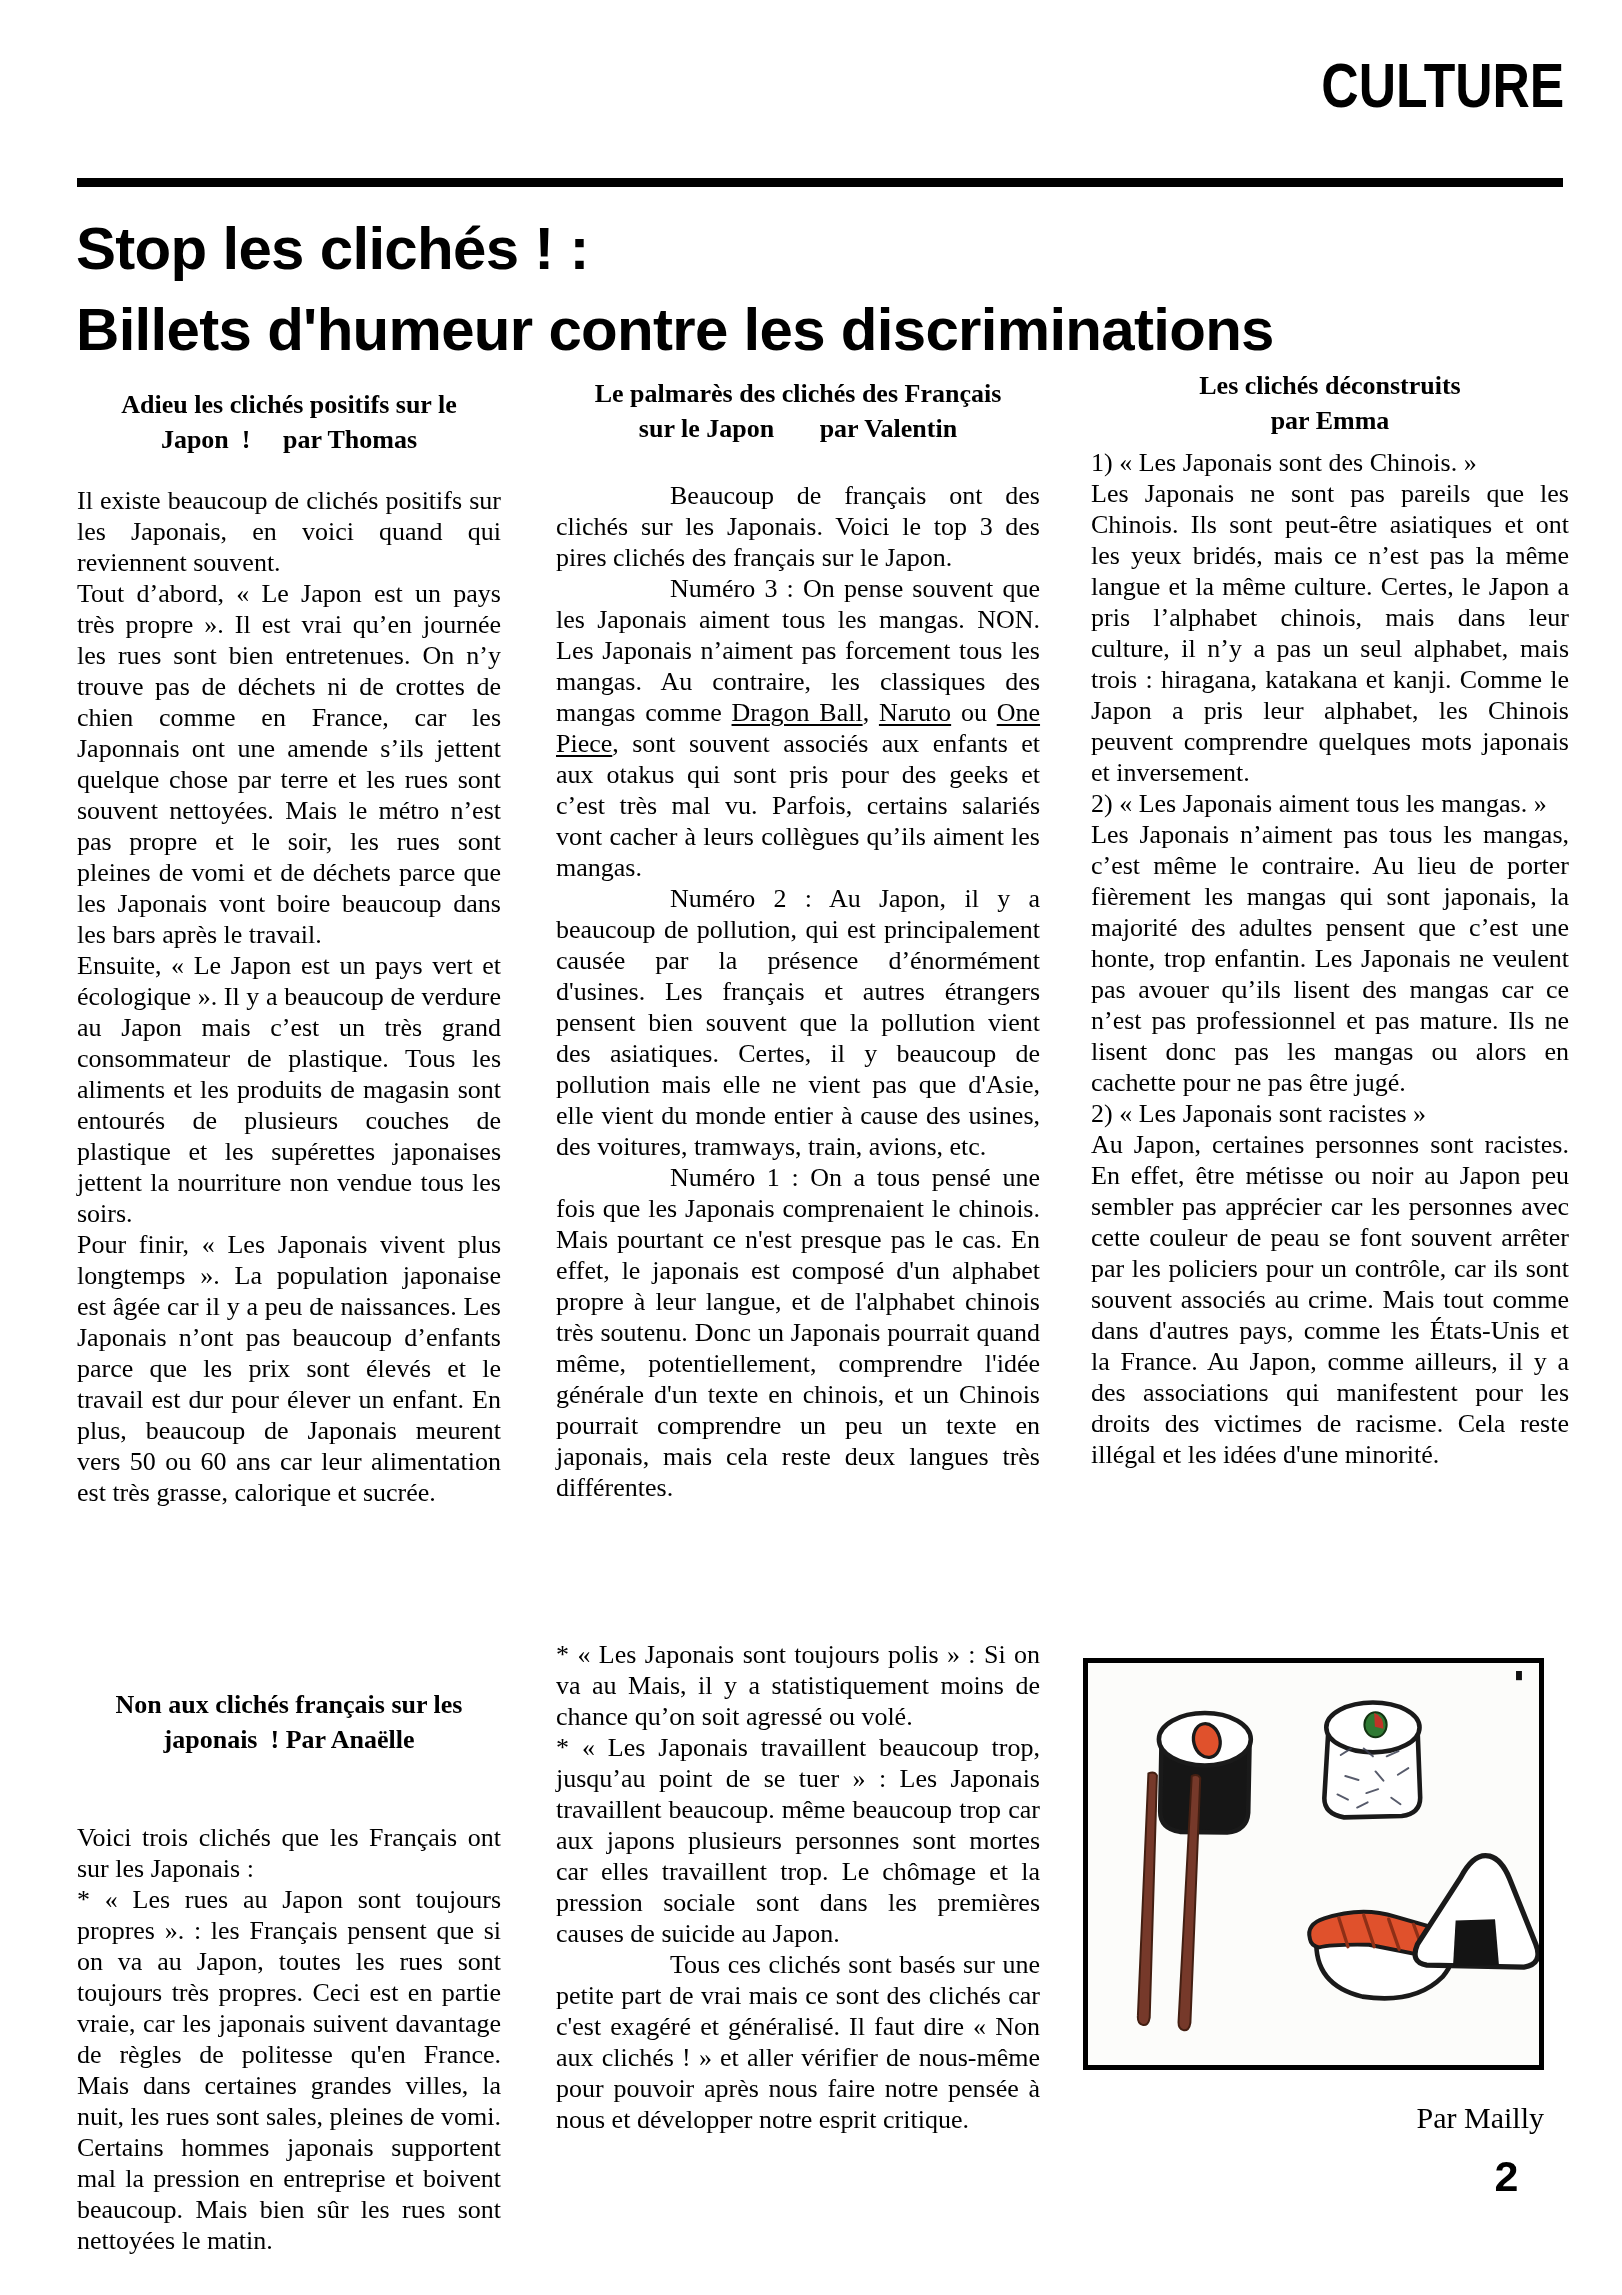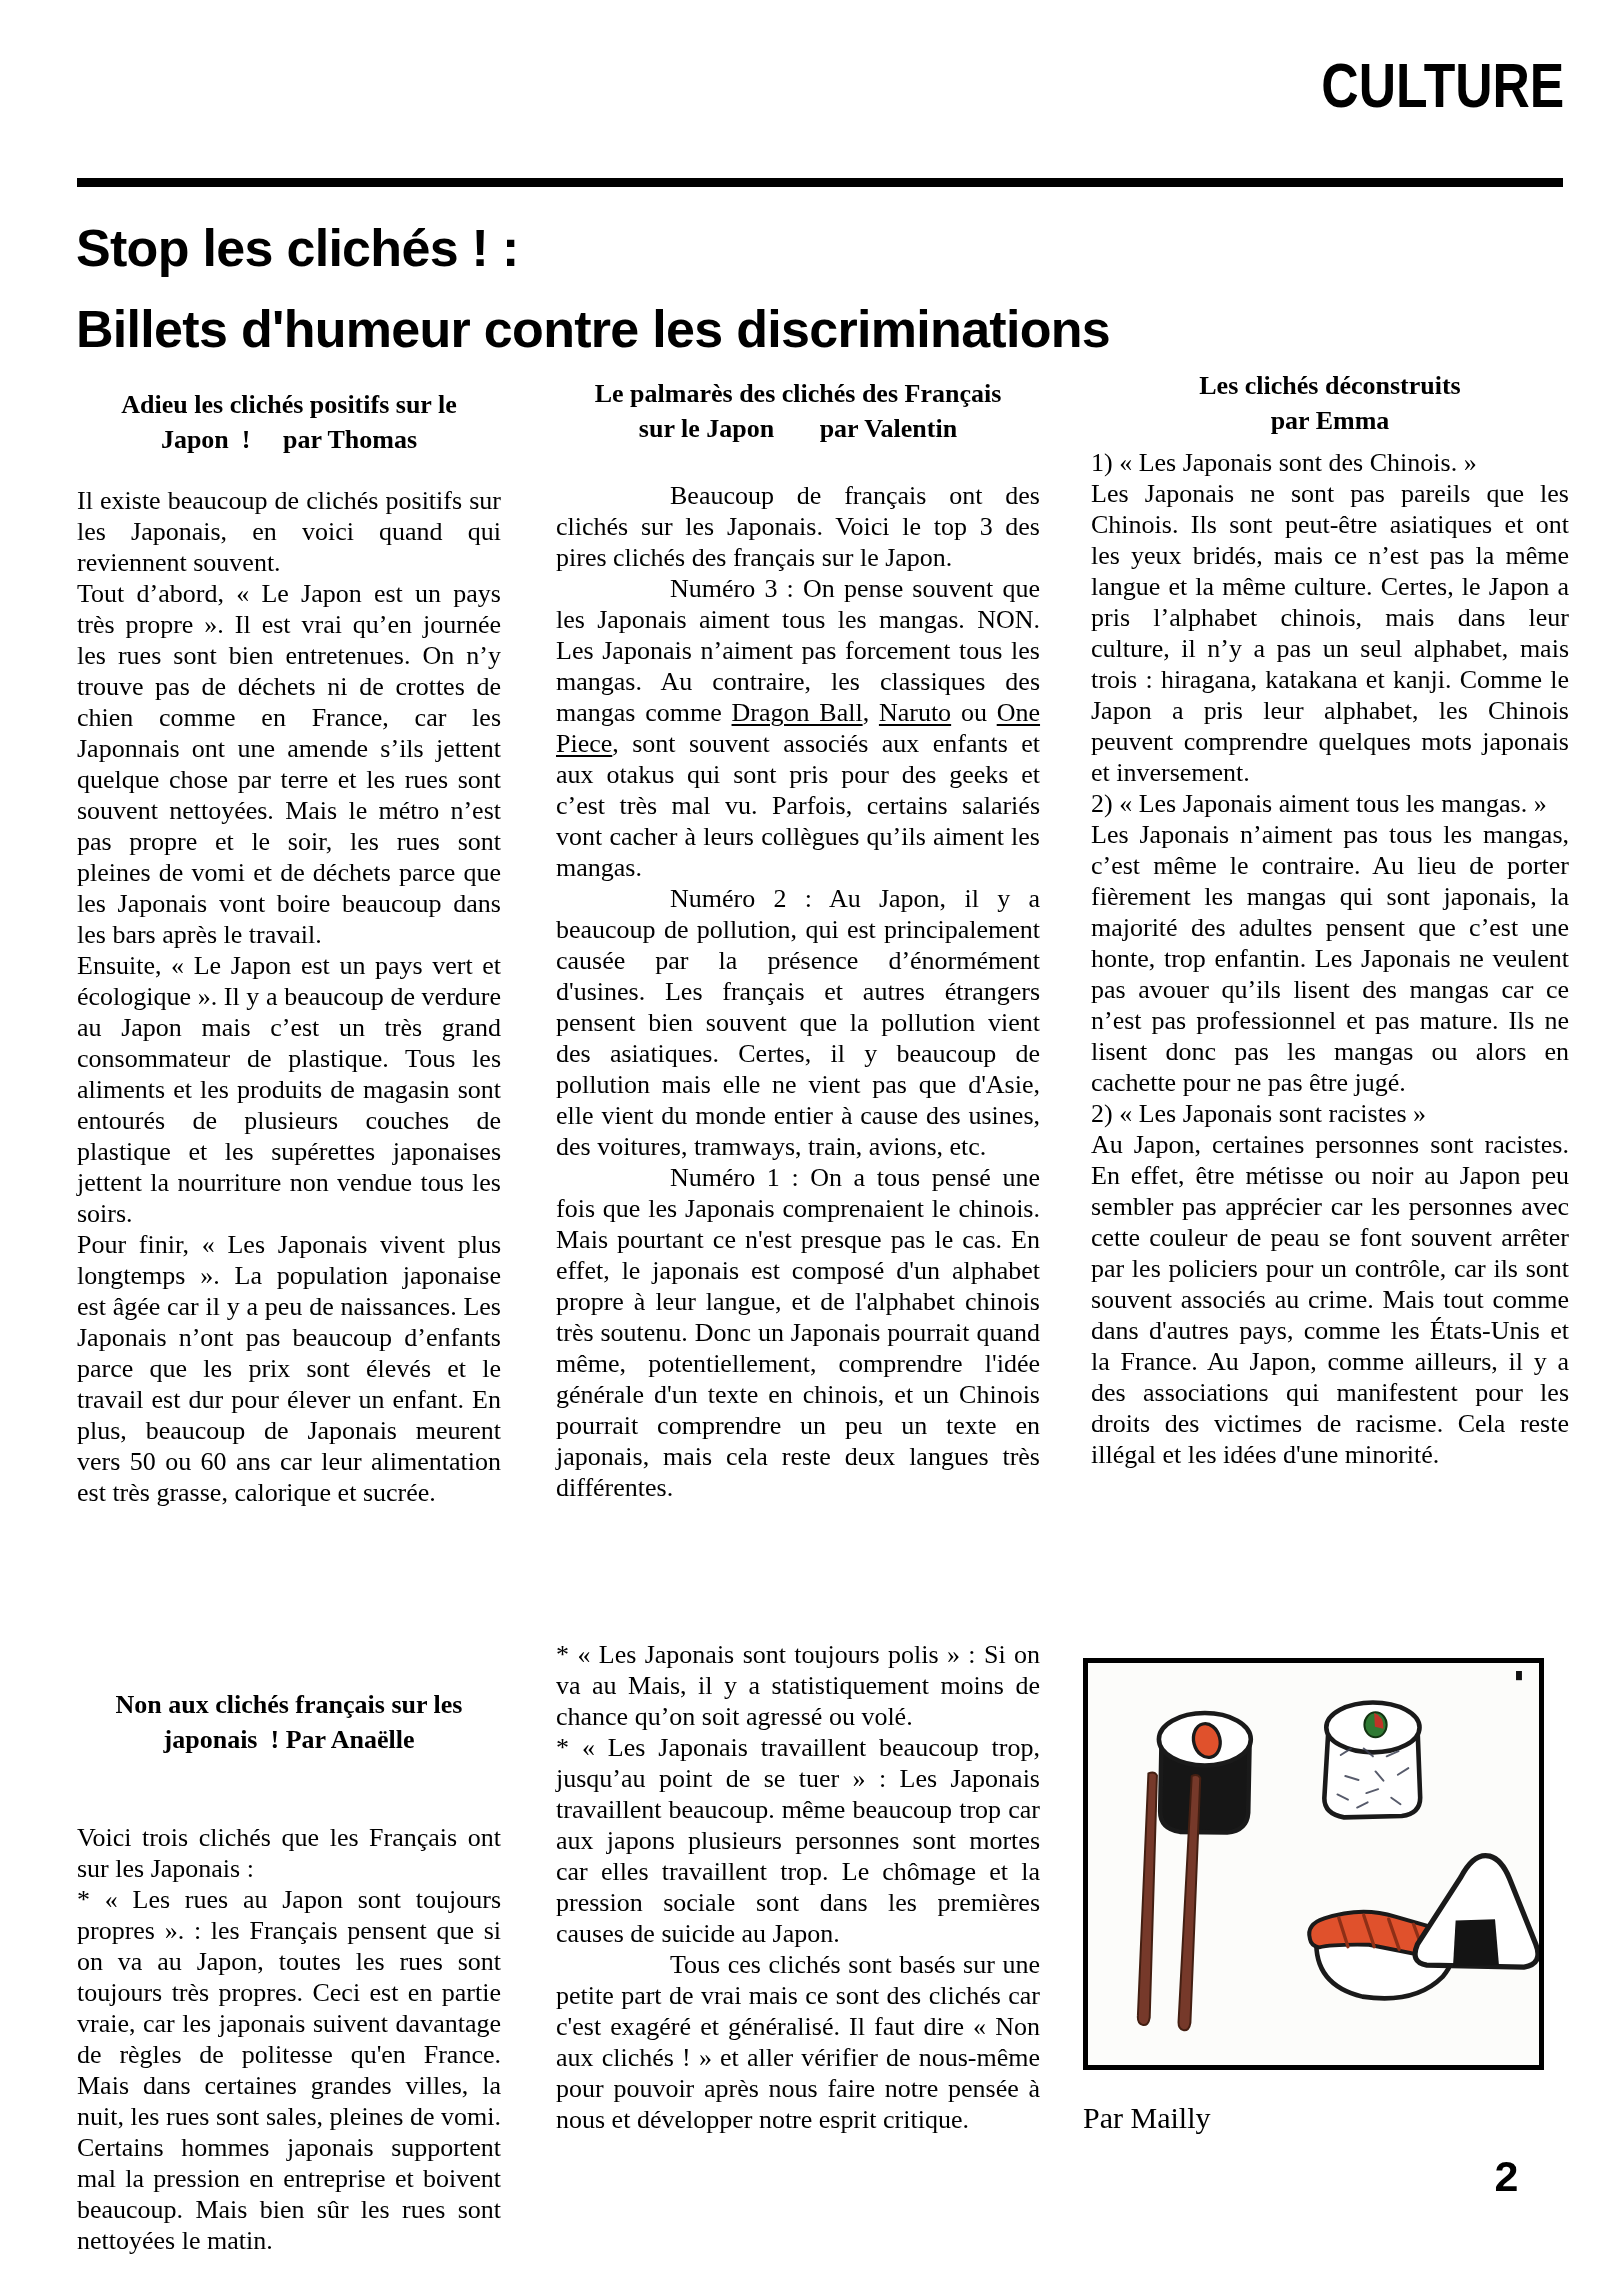--- a/index.html
+++ b/index.html
@@ -9,21 +9,21 @@
 
   .masthead { position:absolute; top:54px; right:58px;
               font-family:"Liberation Sans", sans-serif; font-weight:700;
               font-size:63px; line-height:1; letter-spacing:0px;
               transform:scaleX(.82); transform-origin:100% 50%; }
 
   .rule { position:absolute; left:77px; top:178px; width:1486px; height:9.2px; background:#000; }
 
   h1.title { position:absolute; left:76px; top:208px; margin:0;
              font-family:"Liberation Sans", sans-serif; font-weight:700;
-             font-size:52px; line-height:81px; letter-spacing:-0.7px; white-space:nowrap; }
+             font-size:60px; line-height:81px; letter-spacing:-0.7px; white-space:nowrap; }
   h1.title span { display:block; }
 
   .article { position:absolute; }
   .article h2 { margin:0 0 27.5px 0; font-weight:700; font-size:26px; line-height:35px;
                 text-align:center; white-space:pre-wrap; }
   .article .body p { margin:0; font-size:26px; line-height:31px; text-align:justify;
                      text-justify:inter-word; }
   #art-thomas   { left:77px;  top:387px;  width:424px; }
   #art-thomas h2 { margin-bottom:27.5px; }
   #art-valentin { left:556px;  top:376px;  width:484px; }
@@ -35,21 +35,21 @@
   #art-polis    { left:556px;  top:1639px; width:484px; }
 
   #art-valentin .body p { text-indent:114px; }
   #art-polis .body p:last-child { text-indent:114px; }
   .body u { text-underline-offset:3.3px; text-decoration-thickness:2px; }
 
   figure.sushi { position:absolute; left:1083px; top:1658px; width:461px; margin:0; }
   .frame { width:461px; height:412px; box-sizing:border-box; border:5.9px solid #000;
            background:#fcfcfa; }
   .frame svg { display:block; width:100%; height:100%; }
-  figcaption { margin-top:30px; text-align:left; font-size:30px; line-height:1.2; }
+  figcaption { margin-top:30px; text-align:right; font-size:30px; line-height:1.2; }
 
   .pagenum { position:absolute; left:1477px; top:2152px; width:59px; text-align:center;
              font-family:"Liberation Sans", sans-serif; font-weight:700; font-size:43px; }
 </style>
 </head>
 <body>
 
 <div class="page">
 
   <div class="masthead">CULTURE</div>

